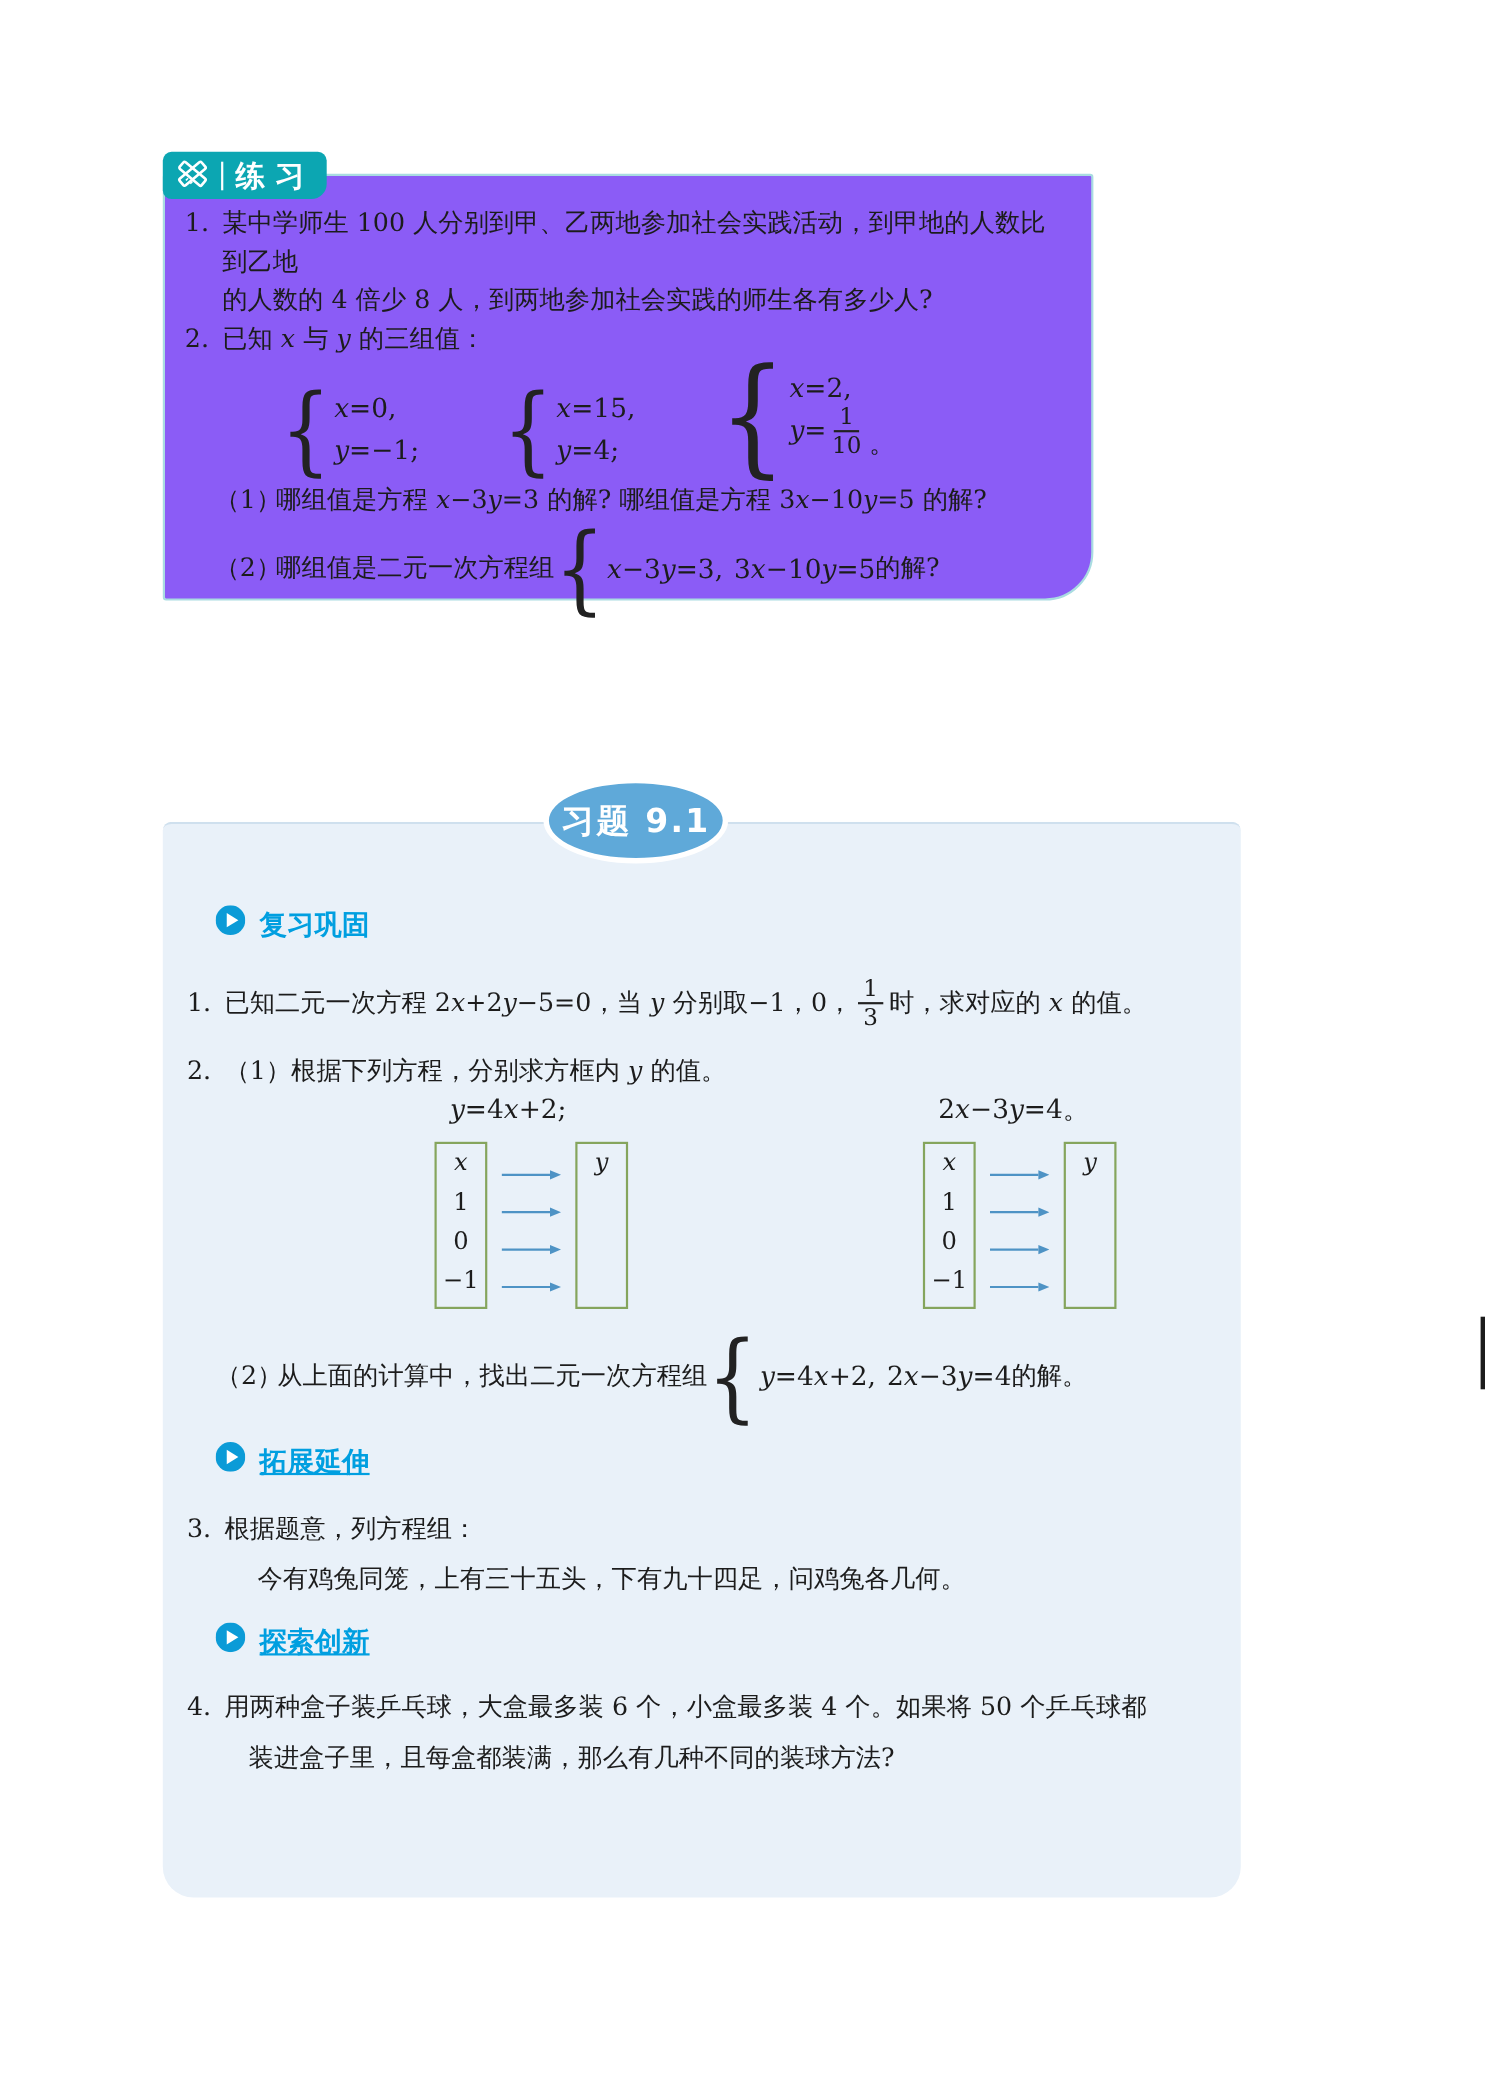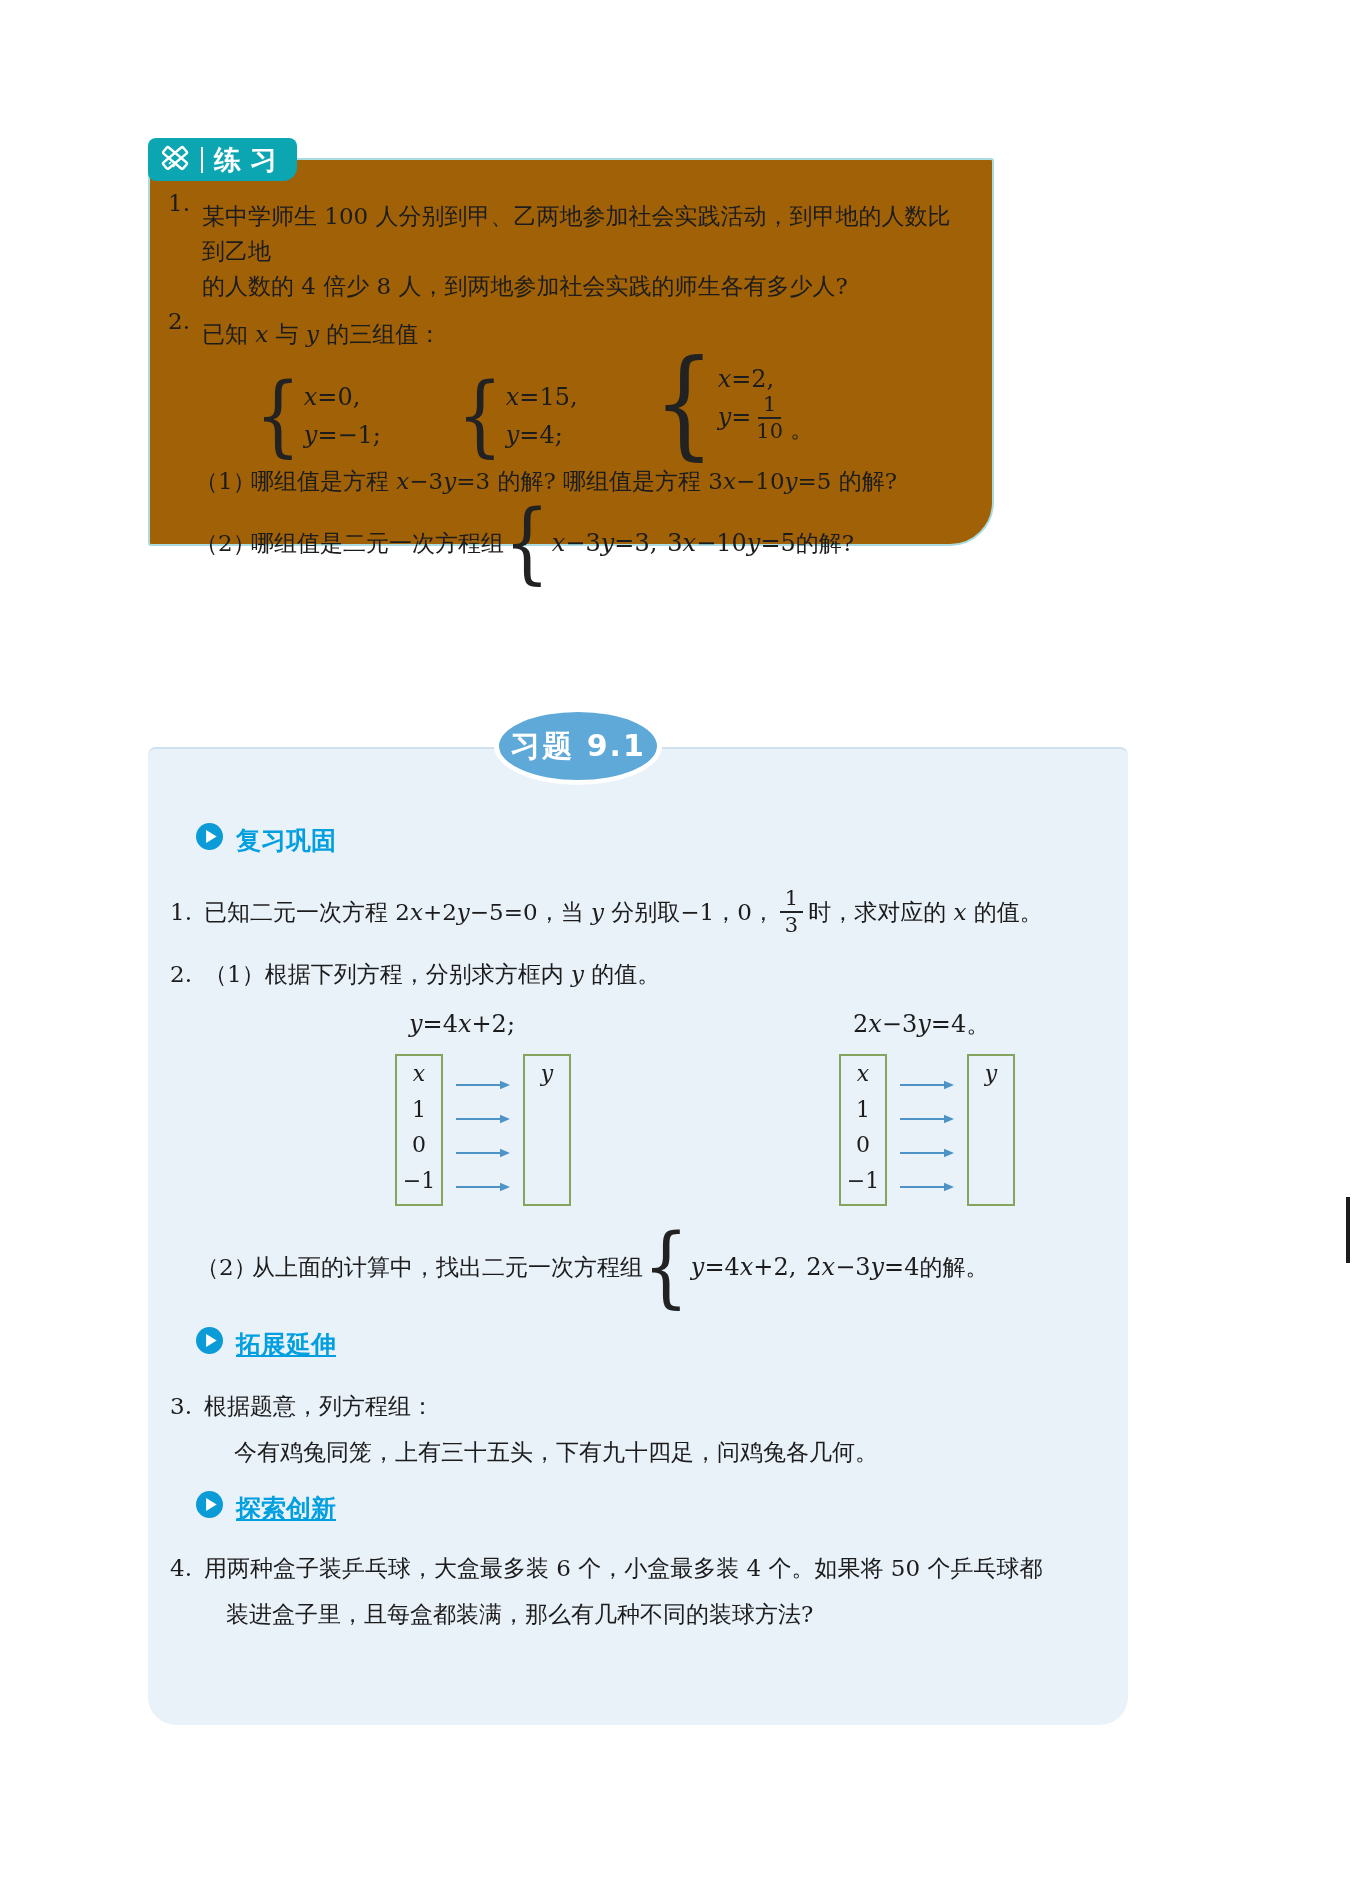--- a/index.html
+++ b/index.html
@@ -5,36 +5,36 @@
   * { margin:0; padding:0; box-sizing:border-box; }
   html,body { background:#ffffff; }
   .page {
     position:relative; width:1353px; height:1885px; background:#fff;
     font-family:"DejaVu Serif","Liberation Serif",serif; color:#1c1c1c; overflow:hidden;
   }
 
   
   .practice-box{
     position:absolute; left:148px; top:158px; width:846px; height:388px;
-    background:#a16207; border:2px solid #a9dce1; border-radius:3px 3px 44px 3px;
+    background:#8b5cf6; border:2px solid #a9dce1; border-radius:3px 3px 44px 3px;
   }
   .practice-badge{
     position:absolute; left:-2px; top:-22px; height:43px;
     display:flex; align-items:center; gap:11px; padding:0 20px 0 12px;
     background:#0ca6b2; border-radius:8px 8px 14px 8px; color:#fff; z-index:2;
   }
   .badge-divider{ width:2px; height:26px; background:#fff; }
   .practice-badge .label{
     font-family:"DejaVu Sans","Liberation Sans",sans-serif;
     font-size:27px; font-weight:bold; letter-spacing:9px; margin-right:-9px;
   }
   .practice-content{ position:absolute; inset:0; padding:26px 28px 0 18px; font-size:23px; line-height:35px; }
   .qline{ display:flex; }
   .qnum{ width:34px; flex:none; }
-  .qtext{ flex:1;margin-top:13px; }
+  .qtext{ flex:1; }
 
   .sys-row{ display:flex; align-items:flex-end; margin:4px 0 0 87px; gap:76px; }
   .sys{ display:flex; align-items:center; }
   .brace{ display:inline-block; font-family:"DejaVu Serif",serif; transform:scaleY(1.22); transform-origin:center; color:#222; }
   .b2{ font-size:72px; line-height:72px; }
   .b3{ font-size:96px; line-height:96px; }
   .sys-col{ display:flex; flex-direction:column; gap:11px; font-size:24px; line-height:27px; margin-left:3px; }
   .sys-col.tight{ gap:0; }
   .fline{ display:flex; align-items:center; }
 
@@ -64,21 +64,21 @@
     padding:74px 26px 0 22px; font-size:23px; line-height:34px;
   }
   .section-header{
     display:flex; align-items:center; gap:13px; margin-left:26px;
     color:#009fe0; font-weight:bold; font-size:25px;
     font-family:"DejaVu Sans","Liberation Sans",sans-serif;
   }
   .ex-q1{ margin-top:28px; display:flex; align-items:center; }
   .ex-q2-sub1{ margin-top:20px; display:flex; }
 
-  .eq-diagrams{ position:relative; height:198px; margin-top:16px; }
+  .eq-diagrams{ position:relative; height:198px; }
   .diagram{ position:absolute; top:0; }
   .diagram.d1{ left:225px; }
   .diagram.d2{ left:669px; }
   .deq{ font-size:24px; margin:0 0 13px 14px; }
   .dio{ display:flex; gap:13px; }
   .vbox{
     width:48px; height:152px; border:2px solid #85a55d;
     display:flex; flex-direction:column; justify-content:space-between;
     align-items:center; padding:5px 0 10px; font-size:22px; line-height:26px;
   }

